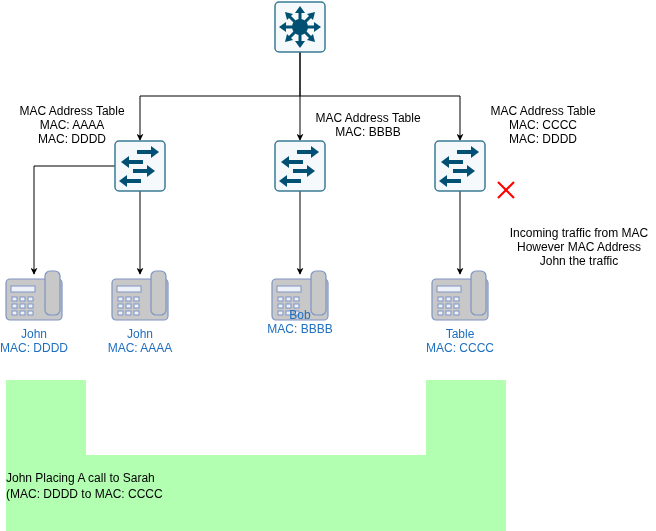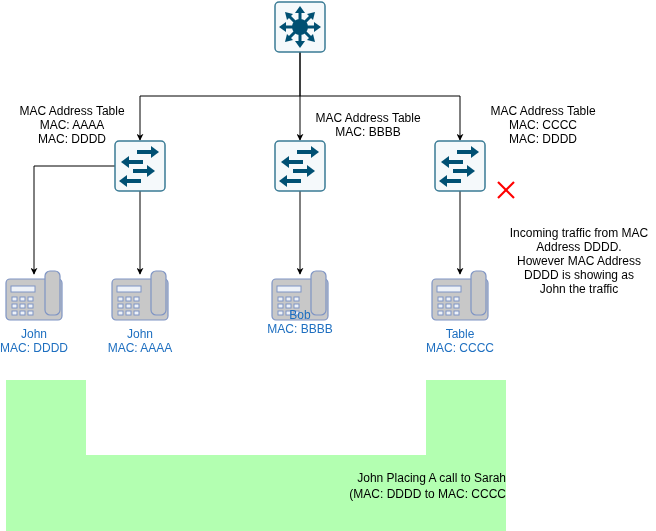--- a/index.html
+++ b/index.html
@@ -6,21 +6,21 @@
   body { width: 656px; height: 531px; position: relative; overflow: hidden;
          font-family: "Liberation Sans", sans-serif; font-size: 12px; color: #000; }
   #canvas { position: absolute; left: 0; top: 0; width: 656px; height: 531px; }
   .lbl { position: absolute; text-align: center; line-height: 14px; font-size: 12px;
          font-family: "Liberation Sans", sans-serif; white-space: nowrap; }
   .lbl .title { display: block; }
   .lbl .line { display: block; }
   .phone-lbl { color: #1e6fc0; }
   .note { white-space: normal; width: 150px; }
   .zone { position: absolute; background: #b3ffb1; }
-  .zone-text { position: absolute; left: 6px; top: 470px; width: 500px; text-align: right;
+  .zone-text { position: absolute; left: 6px; top: 470px; width: 500px; text-align: left;
                line-height: 16px; font-size: 12px; }
 </style>
 </head>
 <body>
 
 <div class="zone" style="left:6px; top:380px; width:80px; height:76px;"></div>
 <div class="zone" style="left:426px; top:380px; width:80px; height:76px;"></div>
 <div class="zone" style="left:6px; top:455px; width:500px; height:76px;"></div>
 <div class="zone-text">
   <div>John Placing A call to Sarah</div>
@@ -139,23 +139,21 @@
   <span class="line">MAC: BBBB</span>
 </div>
 <div class="lbl" style="left:483px; top:104px; width:120px;">
   <span class="title">MAC Address Table</span>
   <span class="line">MAC: CCCC</span>
   <span class="line">MAC: DDDD</span>
 </div>
 
 <div class="lbl note" style="left:504px; top:213px;margin-top:13px;">
   <span class="line">Incoming traffic from MAC</span>
-  <span class="line">Address DDDD.</span>
   <span class="line">However MAC Address</span>
-  <span class="line">DDDD is showing as</span>
   <span class="line">John the traffic</span>
 </div>
 
 <div class="lbl phone-lbl" style="left:-6px; top:327px; width:80px;">
   <span class="line">John</span>
   <span class="line">MAC: DDDD</span>
 </div>
 <div class="lbl phone-lbl" style="left:100px; top:327px; width:80px;">
   <span class="line">John</span>
   <span class="line">MAC: AAAA</span>

